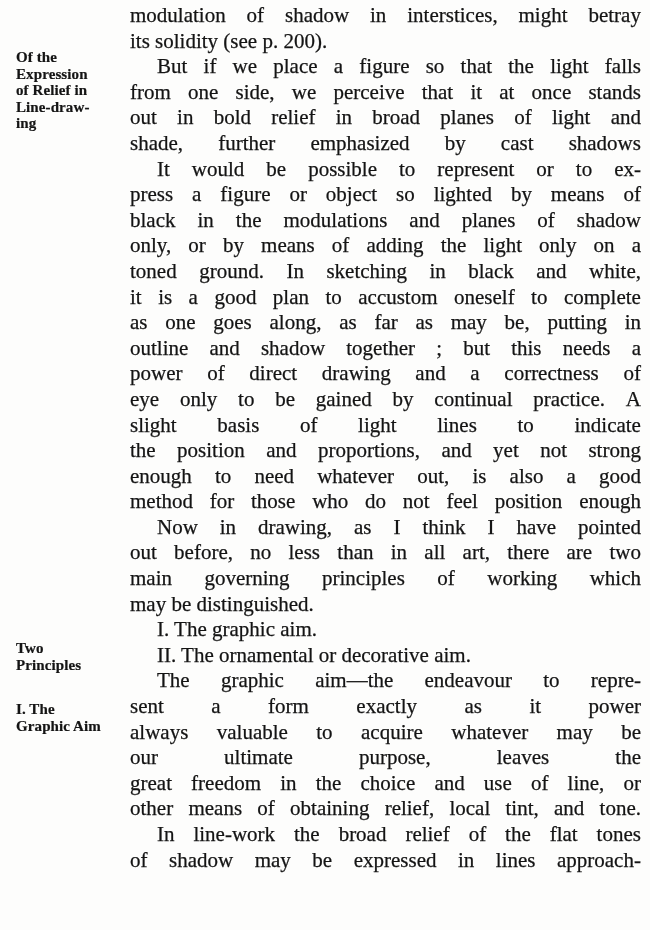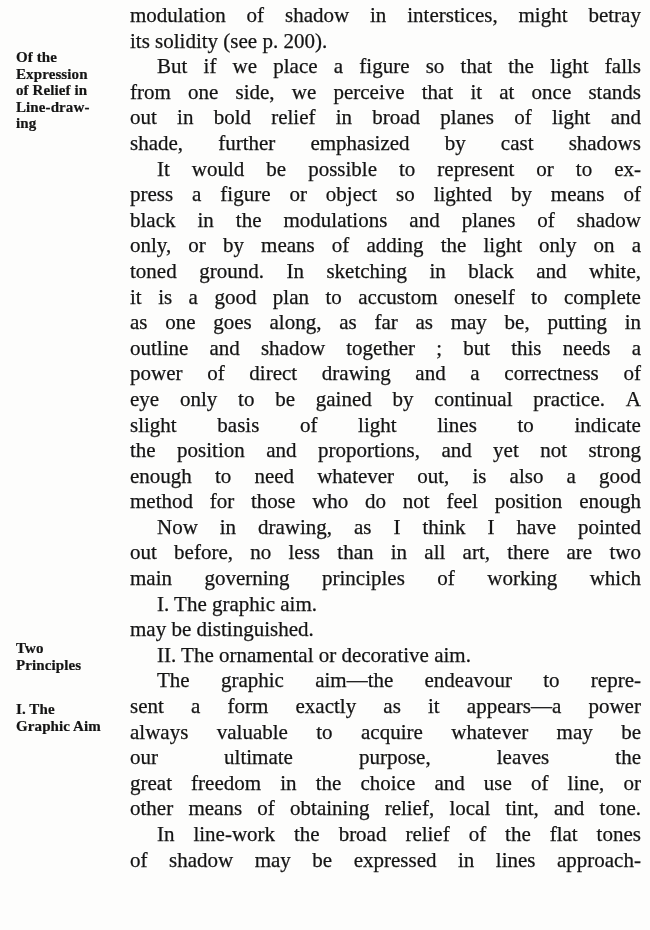--- a/index.html
+++ b/index.html
@@ -316,39 +316,38 @@
         <span>two</span>
       </div>
       <div class="line justify">
         <span>main</span>
         <span>governing</span>
         <span>principles</span>
         <span>of</span>
         <span>working</span>
         <span>which</span>
       </div>
+      <div class="line">may be distinguished.</div>
       <div class="line indent">I. The graphic aim.</div>
-      <div class="line">may be distinguished.</div>
       <div class="line indent">II. The ornamental or decorative aim.</div>
       <div class="line indent justify">
         <span>The</span>
         <span>graphic</span>
         <span>aim—the</span>
         <span>endeavour</span>
         <span>to</span>
         <span>repre-</span>
       </div>
       <div class="line justify">
         <span>sent</span>
         <span>a</span>
         <span>form</span>
         <span>exactly</span>
         <span>as</span>
         <span>it</span>
-        <span>appears—a</span>
         <span>power</span>
       </div>
       <div class="line justify">
         <span>always</span>
         <span>valuable</span>
         <span>to</span>
         <span>acquire</span>
         <span>whatever</span>
         <span>may</span>
         <span>be</span>

